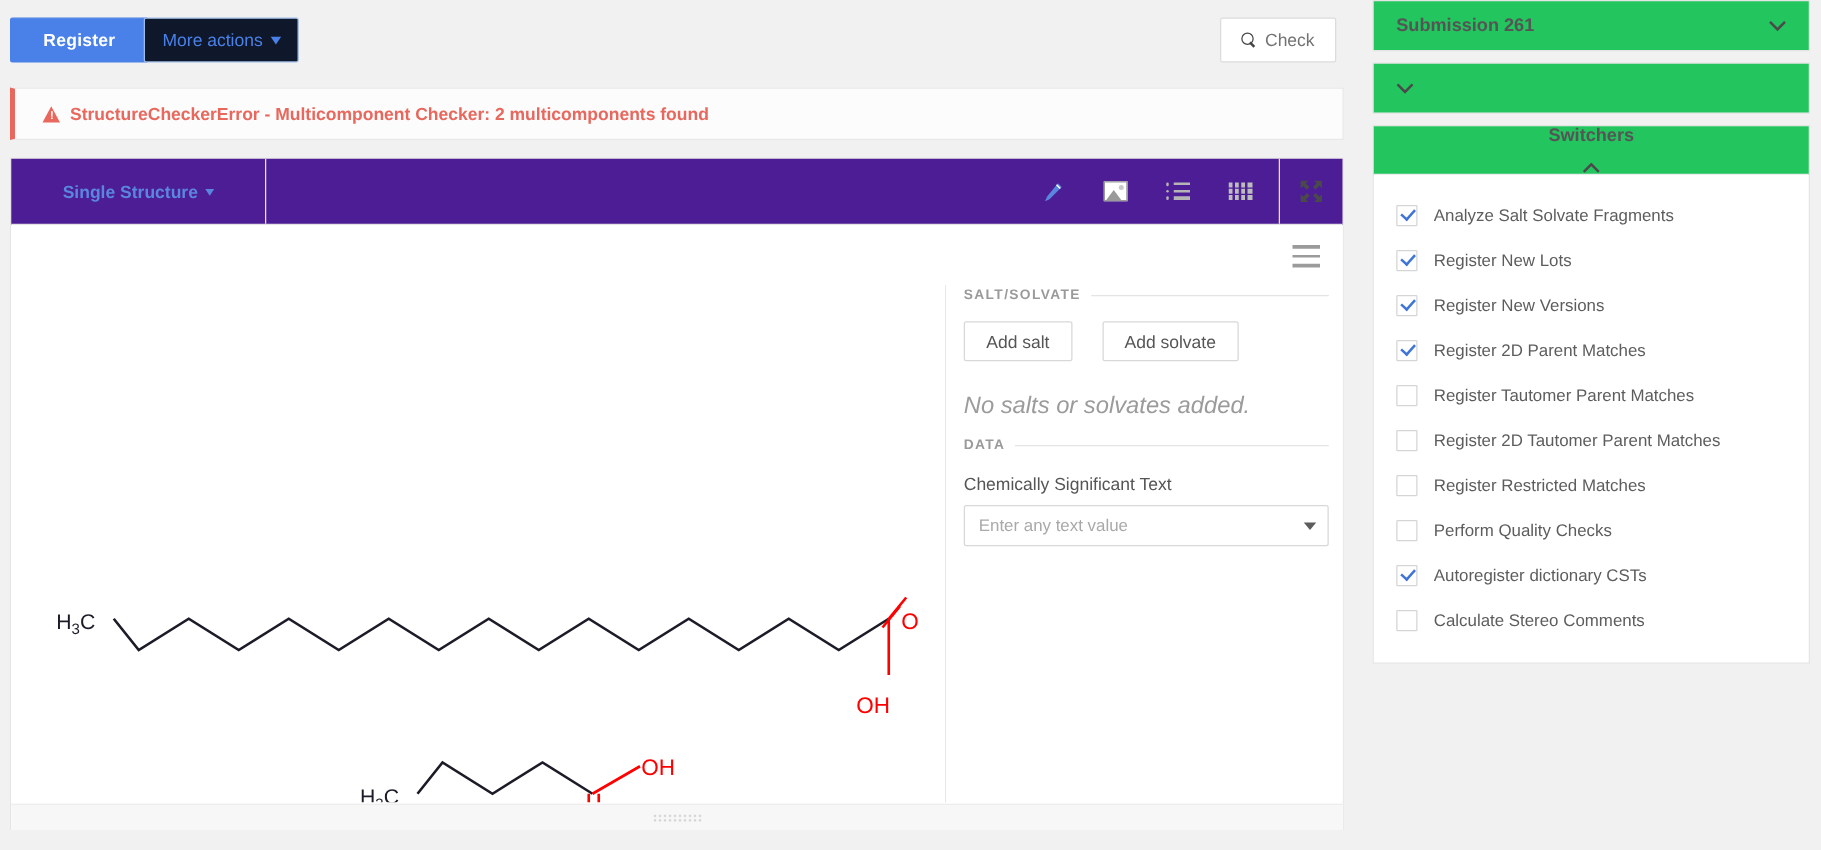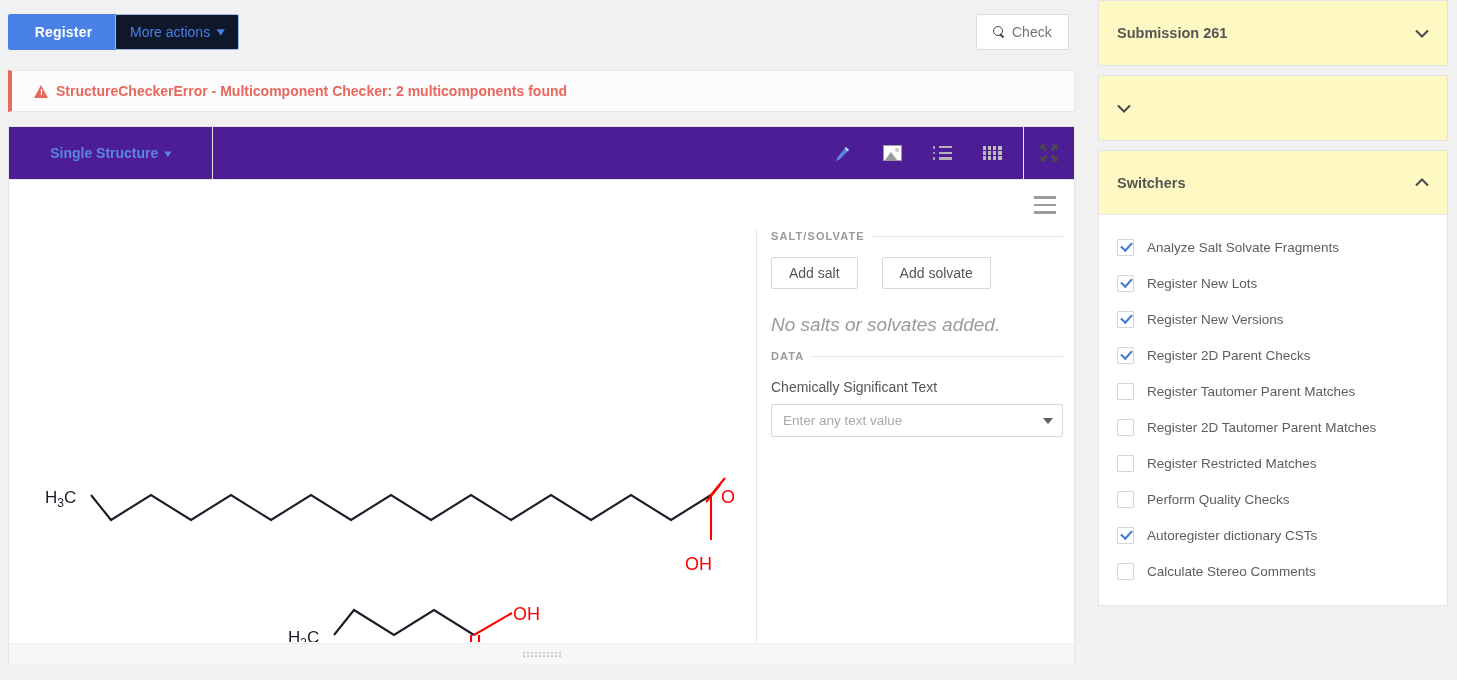--- a/index.html
+++ b/index.html
@@ -302,35 +302,35 @@
     cursor: pointer;
   }
 
   
   .panel {
     background: #fff;
     border: 1px solid #e4e4e4;
     margin-bottom: 9px;
   }
   .panel-header {
-    height: 64px;
+    height: 39px;
     display: flex; align-items: center;
     padding: 0 18px;
     cursor: pointer;
-    background: #fef9c3;
+    background: #22c55e;
   }
   .panel-title {
     flex: 1;
     font-size: 14.5px; font-weight: bold; color: #555;
   }
   .chev {
     width: 14px; height: 9px; position: relative; flex: none;
   }
   .chev svg { display: block; }
-  #panel-switchers .panel-header { border-bottom: 1px solid #ededed; }
+  #panel-switchers .panel-header { border-bottom: 1px solid #ededed; flex-direction: column; }
   #switchers-list { padding: 14px 0 16px 0; }
   .switch-row {
     display: flex; align-items: center;
     height: 36px;
     padding: 0 18px;
     cursor: pointer;
   }
   .cbox {
     width: 17px; height: 17px;
     border: 1px solid #d5d5d5;
@@ -570,21 +570,21 @@
           <div class="switch-row">
             <span class="cbox on"></span>
             <span class="switch-label">Register New Lots</span>
           </div>
           <div class="switch-row">
             <span class="cbox on"></span>
             <span class="switch-label">Register New Versions</span>
           </div>
           <div class="switch-row">
             <span class="cbox on"></span>
-            <span class="switch-label">Register 2D Parent Checks</span>
+            <span class="switch-label">Register 2D Parent Matches</span>
           </div>
           <div class="switch-row">
             <span class="cbox"></span>
             <span class="switch-label">Register Tautomer Parent Matches</span>
           </div>
           <div class="switch-row">
             <span class="cbox"></span>
             <span class="switch-label">Register 2D Tautomer Parent Matches</span>
           </div>
           <div class="switch-row">

